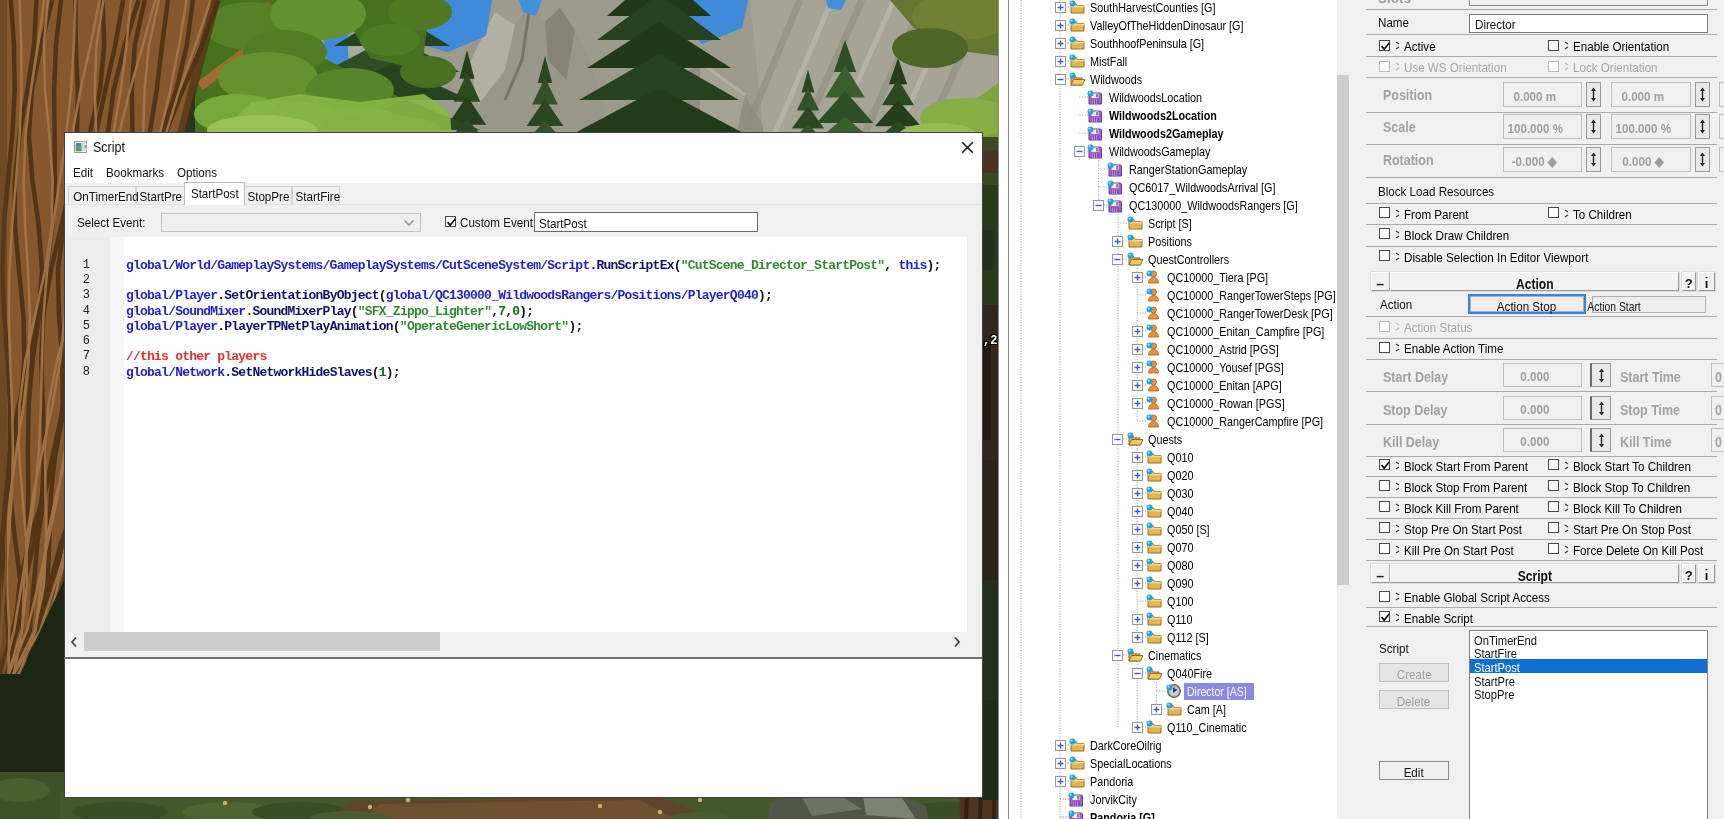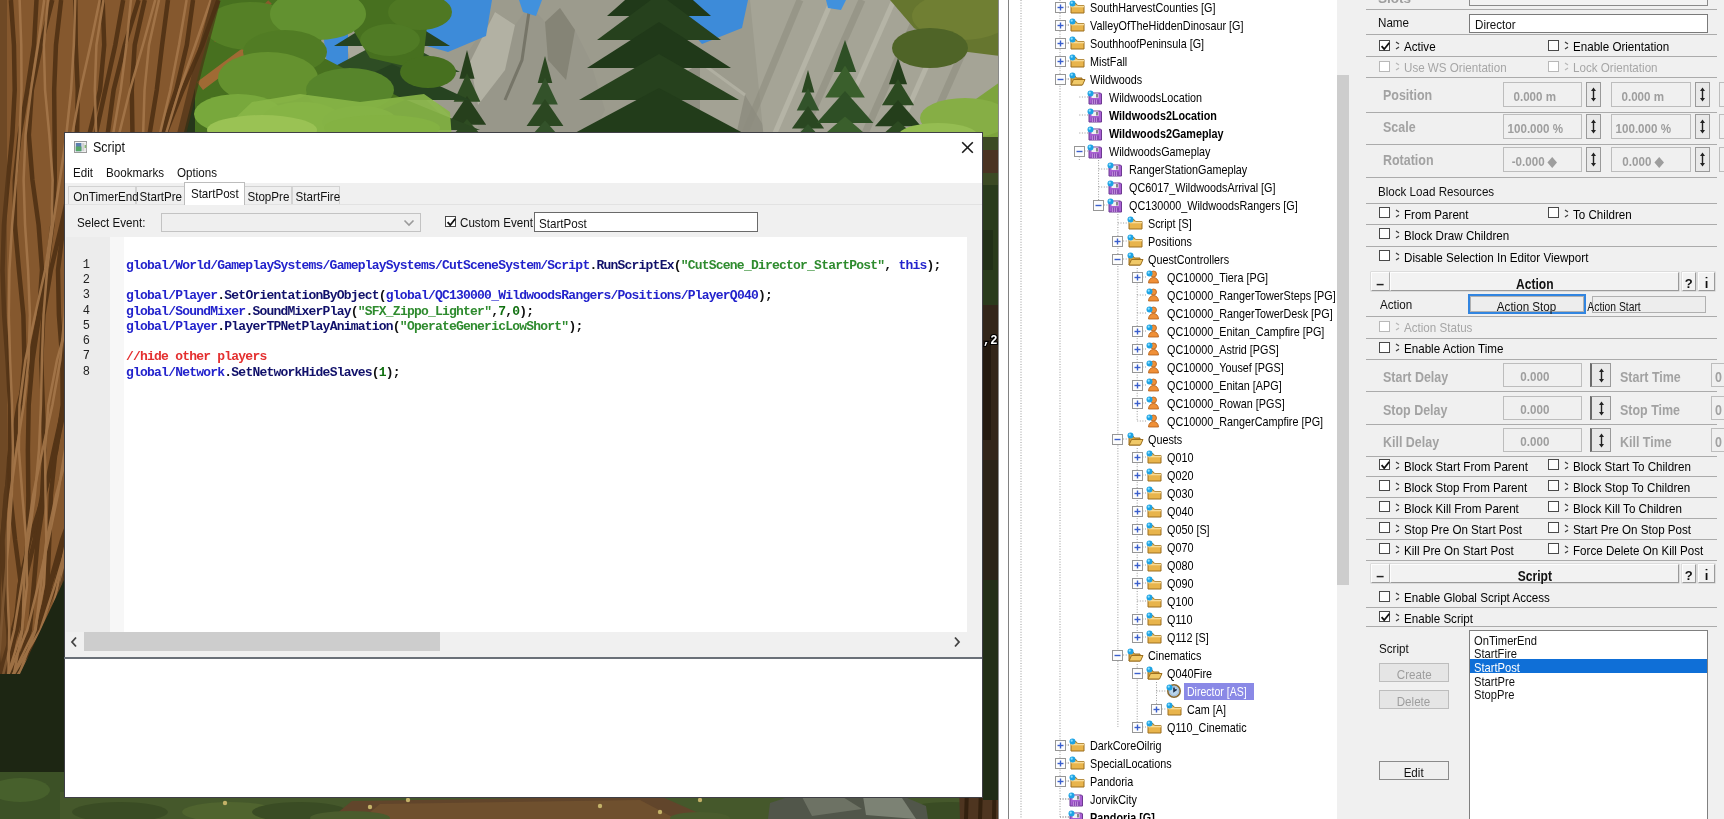--- a/index.html
+++ b/index.html
@@ -213,21 +213,21 @@
 <div style="position:absolute;left:70px;top:289.2px;width:20px;text-align:right;font-family:'Liberation Mono',monospace;font-size:12px;color:#222;line-height:1">3</div>
 <div style="position:absolute;left:70px;top:304.5px;width:20px;text-align:right;font-family:'Liberation Mono',monospace;font-size:12px;color:#222;line-height:1">4</div>
 <div style="position:absolute;left:70px;top:319.8px;width:20px;text-align:right;font-family:'Liberation Mono',monospace;font-size:12px;color:#222;line-height:1">5</div>
 <div style="position:absolute;left:70px;top:335.1px;width:20px;text-align:right;font-family:'Liberation Mono',monospace;font-size:12px;color:#222;line-height:1">6</div>
 <div style="position:absolute;left:70px;top:350.4px;width:20px;text-align:right;font-family:'Liberation Mono',monospace;font-size:12px;color:#222;line-height:1">7</div>
 <div style="position:absolute;left:70px;top:365.7px;width:20px;text-align:right;font-family:'Liberation Mono',monospace;font-size:12px;color:#222;line-height:1">8</div>
 <div style="position:absolute;left:126px;top:258.6px;font-family:'Liberation Mono',monospace;font-size:13px;letter-spacing:-0.78px;line-height:1;white-space:nowrap"><span style="color:#2222cc;font-weight:bold;">global/World/GameplaySystems/GameplaySystems/CutSceneSystem/Script</span><span style="color:#111;font-weight:bold;">.</span><span style="color:#10106a;font-weight:bold;">RunScriptEx</span><span style="color:#111;font-weight:bold;">(</span><span style="color:#2e8b2e;font-weight:bold;">"CutScene_Director_StartPost"</span><span style="color:#111;font-weight:bold;">,</span> <span style="color:#2222cc;font-weight:bold;">this</span><span style="color:#111;font-weight:bold;">);</span></div>
 <div style="position:absolute;left:126px;top:289.2px;font-family:'Liberation Mono',monospace;font-size:13px;letter-spacing:-0.78px;line-height:1;white-space:nowrap"><span style="color:#2222cc;font-weight:bold;">global/Player</span><span style="color:#111;font-weight:bold;">.</span><span style="color:#10106a;font-weight:bold;">SetOrientationByObject</span><span style="color:#111;font-weight:bold;">(</span><span style="color:#2222cc;font-weight:bold;">global/QC130000_WildwoodsRangers/Positions/PlayerQ040</span><span style="color:#111;font-weight:bold;">);</span></div>
 <div style="position:absolute;left:126px;top:304.5px;font-family:'Liberation Mono',monospace;font-size:13px;letter-spacing:-0.78px;line-height:1;white-space:nowrap"><span style="color:#2222cc;font-weight:bold;">global/SoundMixer</span><span style="color:#111;font-weight:bold;">.</span><span style="color:#10106a;font-weight:bold;">SoundMixerPlay</span><span style="color:#111;font-weight:bold;">(</span><span style="color:#2e8b2e;font-weight:bold;">"SFX_Zippo_Lighter"</span><span style="color:#111;font-weight:bold;">,</span><span style="color:#107010;font-weight:bold;">7</span><span style="color:#111;font-weight:bold;">,</span><span style="color:#107010;font-weight:bold;">0</span><span style="color:#111;font-weight:bold;">);</span></div>
 <div style="position:absolute;left:126px;top:319.8px;font-family:'Liberation Mono',monospace;font-size:13px;letter-spacing:-0.78px;line-height:1;white-space:nowrap"><span style="color:#2222cc;font-weight:bold;">global/Player</span><span style="color:#111;font-weight:bold;">.</span><span style="color:#10106a;font-weight:bold;">PlayerTPNetPlayAnimation</span><span style="color:#111;font-weight:bold;">(</span><span style="color:#2e8b2e;font-weight:bold;">"OperateGenericLowShort"</span><span style="color:#111;font-weight:bold;">);</span></div>
-<div style="position:absolute;left:126px;top:350.4px;font-family:'Liberation Mono',monospace;font-size:13px;letter-spacing:-0.78px;line-height:1;white-space:nowrap"><span style="color:#e42f2f;font-weight:bold;">//hide other players</span></div>
+<div style="position:absolute;left:126px;top:350.4px;font-family:'Liberation Mono',monospace;font-size:13px;letter-spacing:-0.78px;line-height:1;white-space:nowrap"><span style="color:#e42f2f;font-weight:bold;">//this other players</span></div>
 <div style="position:absolute;left:126px;top:365.7px;font-family:'Liberation Mono',monospace;font-size:13px;letter-spacing:-0.78px;line-height:1;white-space:nowrap"><span style="color:#2222cc;font-weight:bold;">global/Network</span><span style="color:#111;font-weight:bold;">.</span><span style="color:#10106a;font-weight:bold;">SetNetworkHideSlaves</span><span style="color:#111;font-weight:bold;">(</span><span style="color:#107010;font-weight:bold;">1</span><span style="color:#111;font-weight:bold;">);</span></div>
 <div style="position:absolute;left:66px;top:632px;width:901px;height:19px;background:#f0f0f0;"></div>
 <div style="position:absolute;left:84px;top:632px;width:356px;height:19px;background:#cdcdcd;"></div>
 <svg width="8" height="12" viewBox="0 0 8 12" class="ab" style="left:70px;top:635.5px">
       <path d="M6,1.5 L2,6 L6,10.5" stroke="#444" stroke-width="1.8" fill="none"></path>
     </svg>
 <svg width="8" height="12" viewBox="0 0 8 12" class="ab" style="left:953px;top:635.5px">
       <path d="M2,1.5 L6,6 L2,10.5" stroke="#444" stroke-width="1.8" fill="none"></path>
     </svg>
 <div style="position:absolute;left:64px;top:657px;width:917.5px;height:1.5px;background:#6a7078;"></div>

